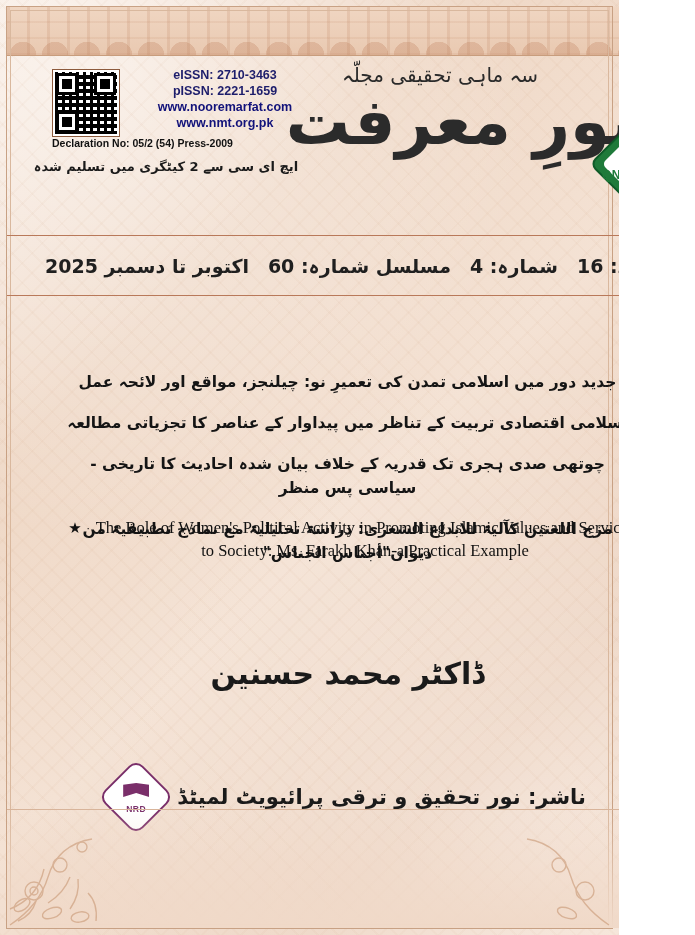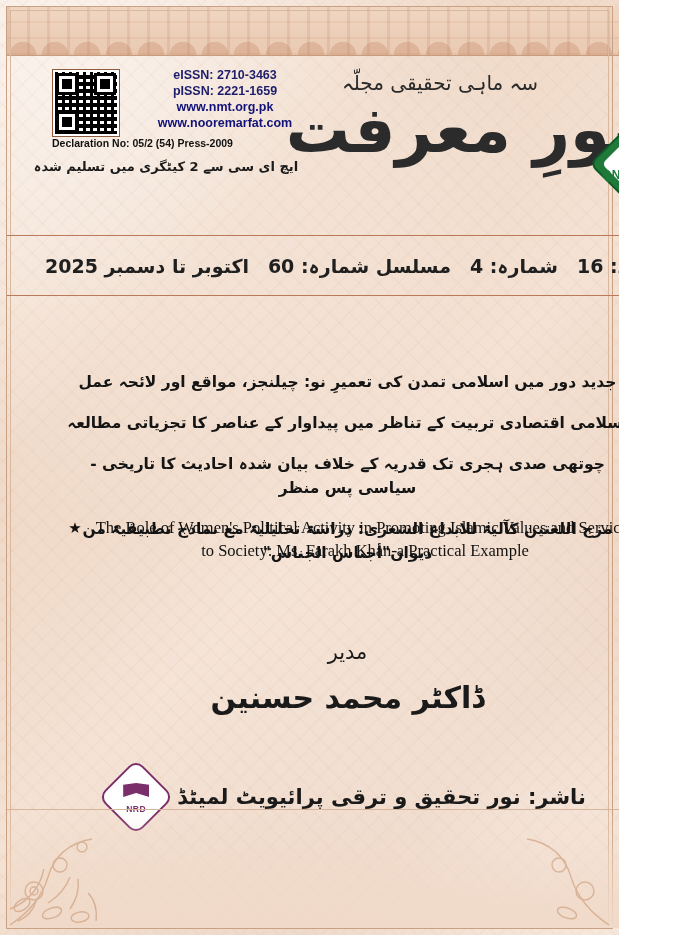--- a/index.html
+++ b/index.html
@@ -185,21 +185,20 @@
     width: 400px;
     text-align: center;
     direction: rtl;
   }
   .masthead .kicker {
     font-family: "DejaVu Sans", sans-serif;
     font-size: 20px;
     color: #2a2a2a;
     margin-right: 40px;
     letter-spacing: 0px;
-    margin-top: 8px;
   }
   .masthead .title {
     font-family: "DejaVu Sans", sans-serif;
     font-size: 64px;
     line-height: 78px;
     font-weight: bold;
     color: #2b2b2b;
     margin-top: -4px;
   }
   .qnm-logo {
@@ -415,22 +414,22 @@
       <div class="qr">
         <div class="finder tl"></div>
         <div class="finder tr"></div>
         <div class="finder bl"></div>
       </div>
     </div>
 
     <div class="issn-block">
       <div class="line">eISSN: 2710-3463</div>
       <div class="line">pISSN: 2221-1659</div>
+      <div class="line url">www.nooremarfat.com</div>
       <div class="line url">www.nmt.org.pk</div>
-      <div class="line url">www.nooremarfat.com</div>
     </div>
 
     <div class="declaration">Declaration No: 05/2 (54) Press-2009</div>
     <div class="hec-note">ایچ ای سی سے 2 کیٹگری میں تسلیم شدہ</div>
 
     <div class="masthead">
       <div class="kicker">سہ ماہی تحقیقی مجلّہ</div>
       <div class="title">نورِ معرفت</div>
     </div>
 
@@ -471,21 +470,20 @@
       <div class="c-text">مزج اللغتین کآلیۃ للابداع الشعری: دراسۃ تحلیلیۃ مع نماذج تطبیقیۃ من دیوان"أجناس الجناس"</div>
     </div>
   </div>
 
   <div class="english-item">
     <div class="c-star">★</div>
     <div class="english-title">The Role of Women's Political Activity in Promoting Islamic Values and Services to Society: Ms. Farakh Khan-a Practical Example</div>
   </div>
 
   <div class="editor-zone">
-    <div class="editor-label">مدیر</div>
     <div class="editor-name">ڈاکٹر محمد حسنین</div>
   </div>
 
   <div class="publisher-zone">
     <div class="publisher-text">ناشر: نور تحقیق و ترقی پرائیویٹ لمیٹڈ</div>
     <div class="nrd-logo">
       <div class="ring"></div>
       <div class="book"></div>
       <div class="label">NRD</div>
     </div>

